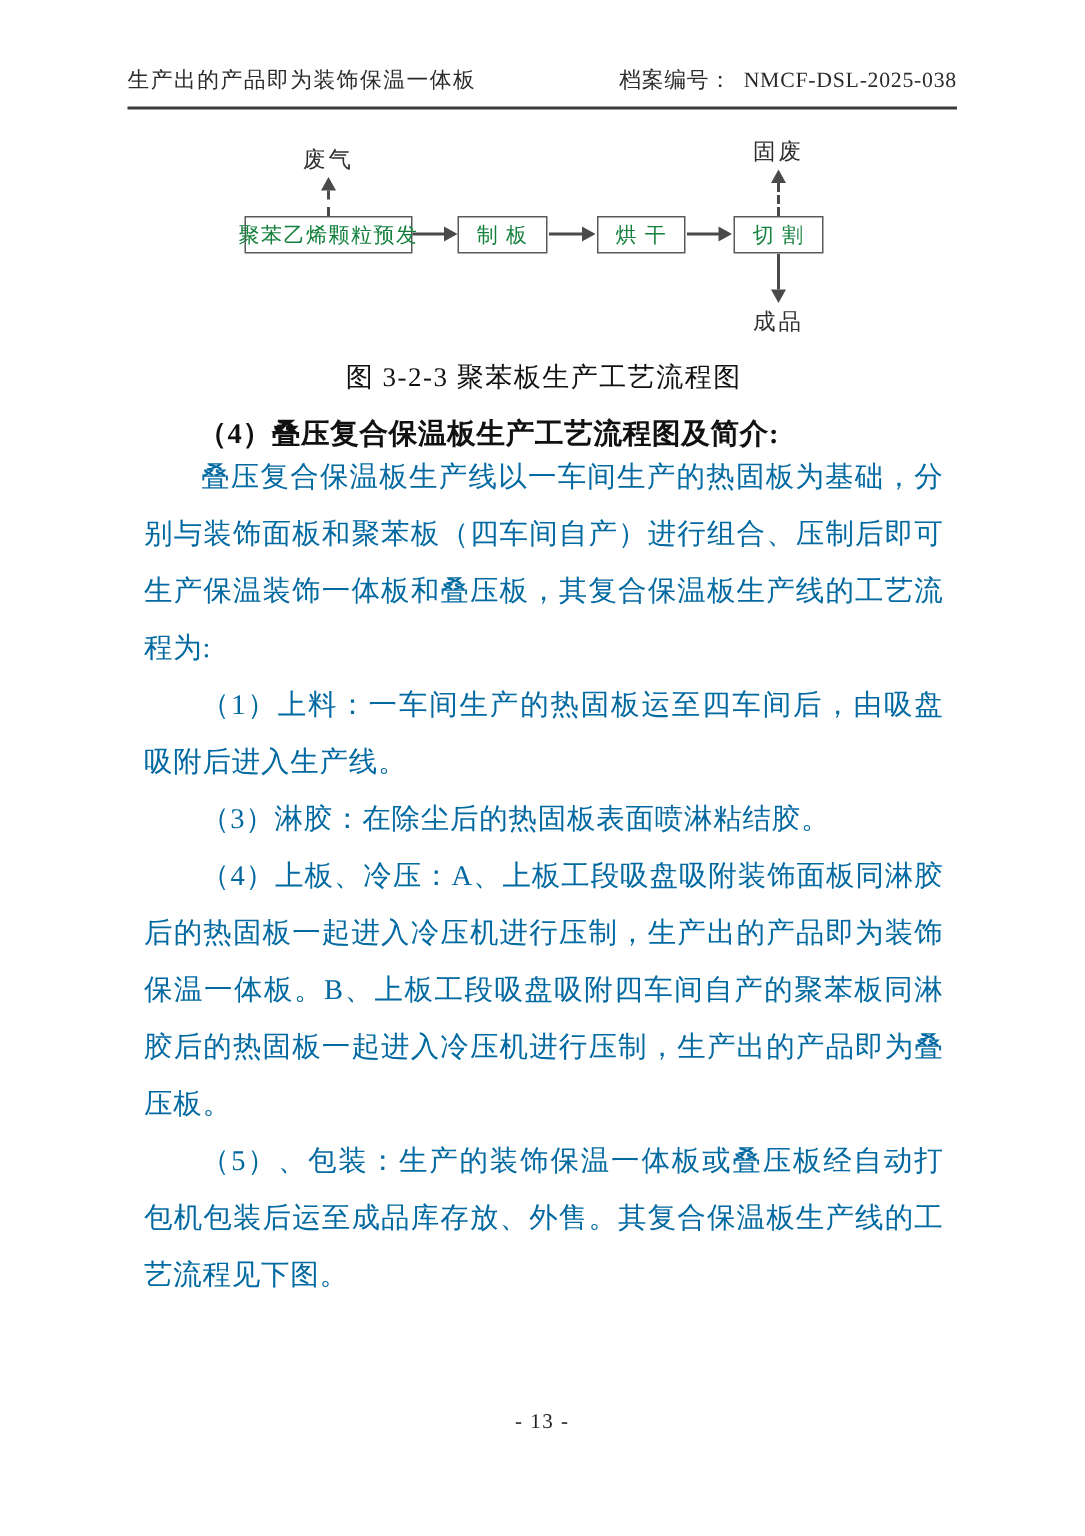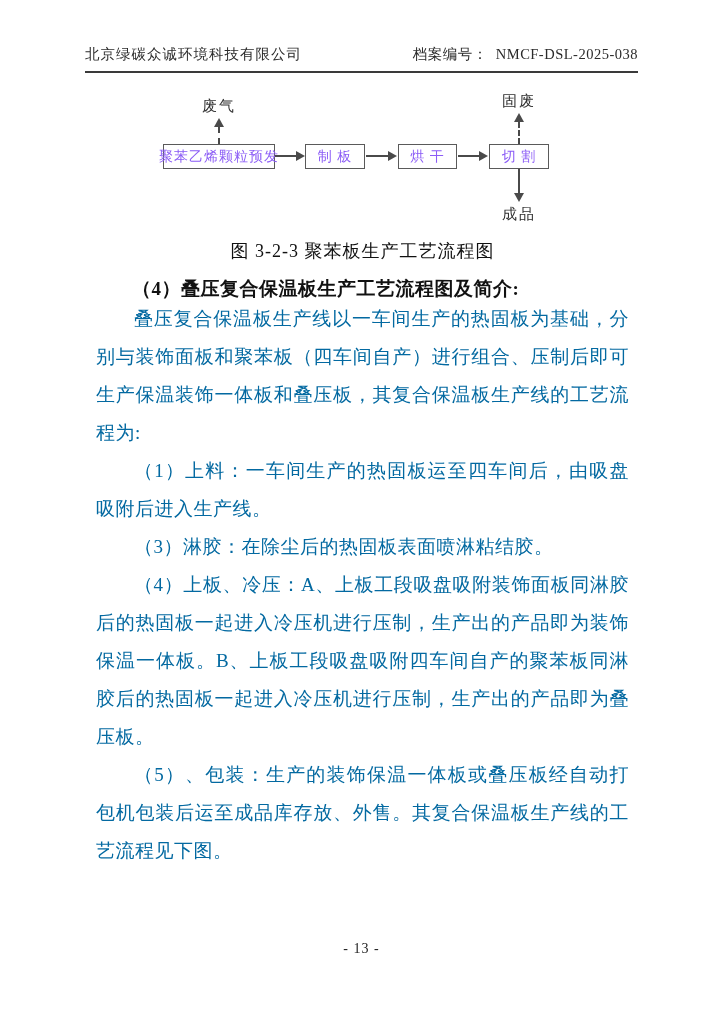--- a/index.html
+++ b/index.html
@@ -19,21 +19,21 @@
     border-bottom:2px solid #3a3a3a;
     padding-bottom:7px;
     letter-spacing:1px;
   }
   .header-right{display:flex;gap:8px;letter-spacing:0.5px;}
   
   .fc-box{
     position:absolute;height:25px;
     border:1.5px solid #5a5a5a;
     display:flex;align-items:center;justify-content:center;
-    font-size:14px;color:#8b5cf6;letter-spacing:1px;
+    font-size:14px;color:#15803d;letter-spacing:1px;
     background:#fff;white-space:nowrap;
     box-sizing:border-box;
   }
   .fc-label{
     position:absolute;width:60px;text-align:center;
     font-size:15px;color:#2f2f2f;letter-spacing:2px;white-space:nowrap;font-family:Liberation Serif, serif;
   }
   .arrow-r{position:absolute;height:2px;background:#4a4a4a;}
   .arrow-r::after{
     content:'';position:absolute;right:-2px;top:-4px;
@@ -73,21 +73,21 @@
     position:absolute;left:0;top:941px;width:723px;
     text-align:center;font-size:14px;color:#222;letter-spacing:1px;
   }
 </style>
 </head>
 <body>
 
 <div class="page">
 
   <div class="header">
-    <span>北京绿碳众诚环境科技有限公司</span>
+    <span>生产出的产品即为装饰保温一体板</span>
     <span class="header-right">
       <span>档案编号：</span>
       <span>NMCF-DSL-2025-038</span>
     </span>
   </div>
 
   <div>
     <span class="fc-label" style="left:189px;top:97px;">废气</span>
     <span class="fc-label" style="left:489px;top:92px;">固废</span>
     <span class="fc-label" style="left:489px;top:205px;">成品</span>

